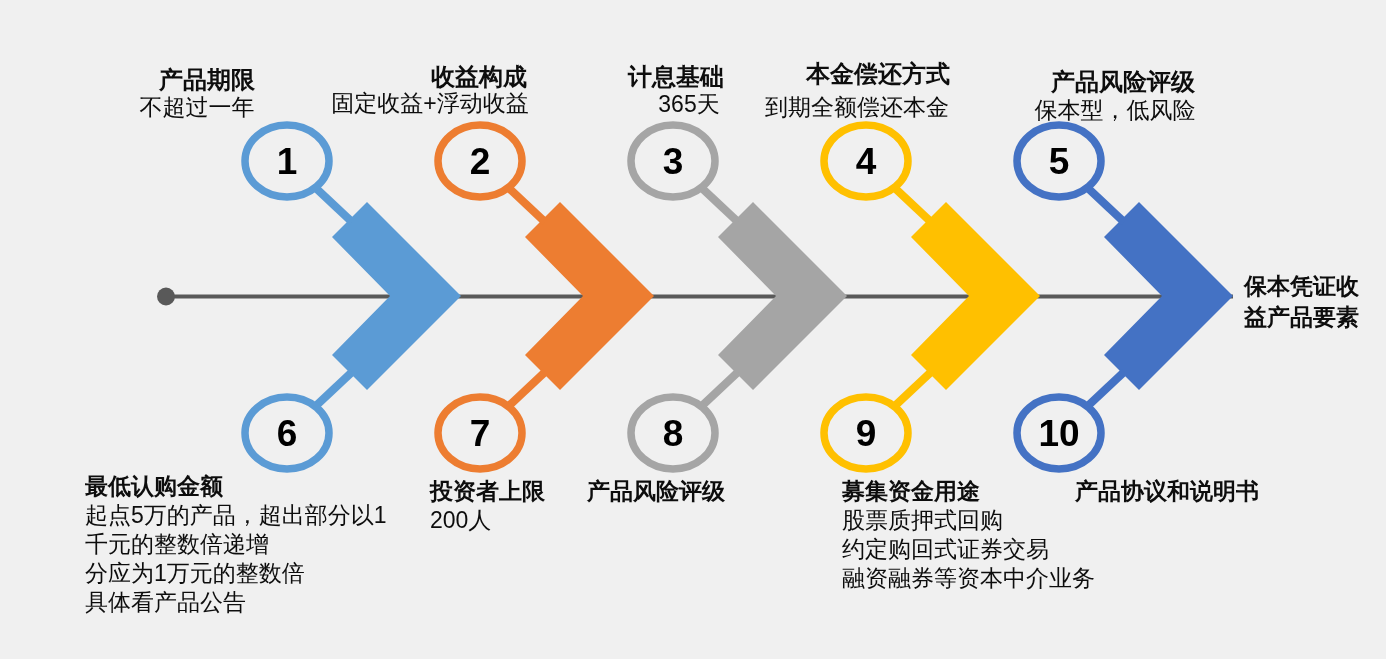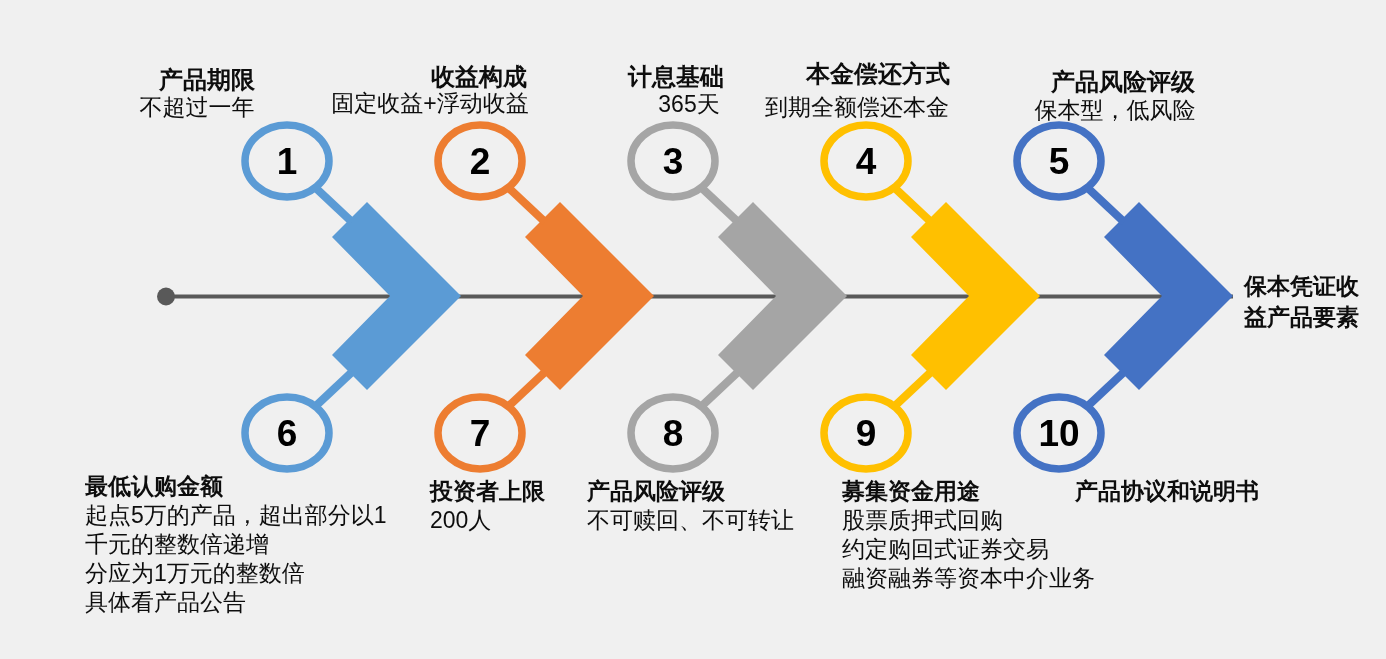--- a/index.html
+++ b/index.html
@@ -103,21 +103,20 @@
     <div>千元的整数倍递增</div>
     <div>分应为1万元的整数倍</div>
     <div>具体看产品公告</div>
   </div>
   <div class="b-block bb2">
     <div class="b-title">投资者上限</div>
     <div>200人</div>
   </div>
   <div class="b-block bb3">
     <div class="b-title">产品风险评级</div>
-    <div>不可赎回、不可转让</div>
   </div>
   <div class="b-block bb4">
     <div class="b-title">募集资金用途</div>
     <div>股票质押式回购</div>
     <div>约定购回式证券交易</div>
     <div>融资融券等资本中介业务</div>
   </div>
   <div class="b-block bb5">
     <div class="b-title">产品协议和说明书</div>
   </div>

